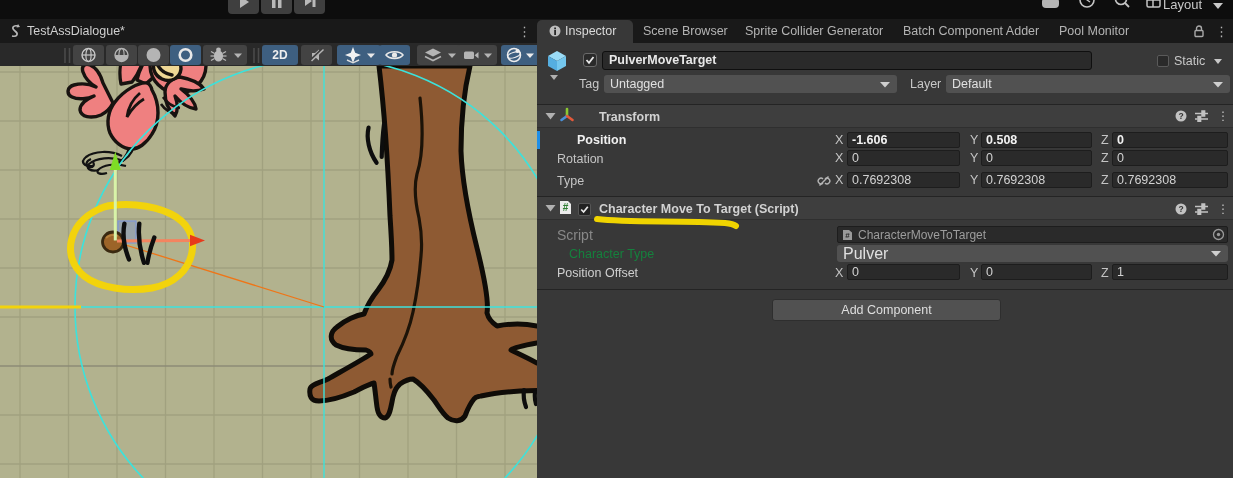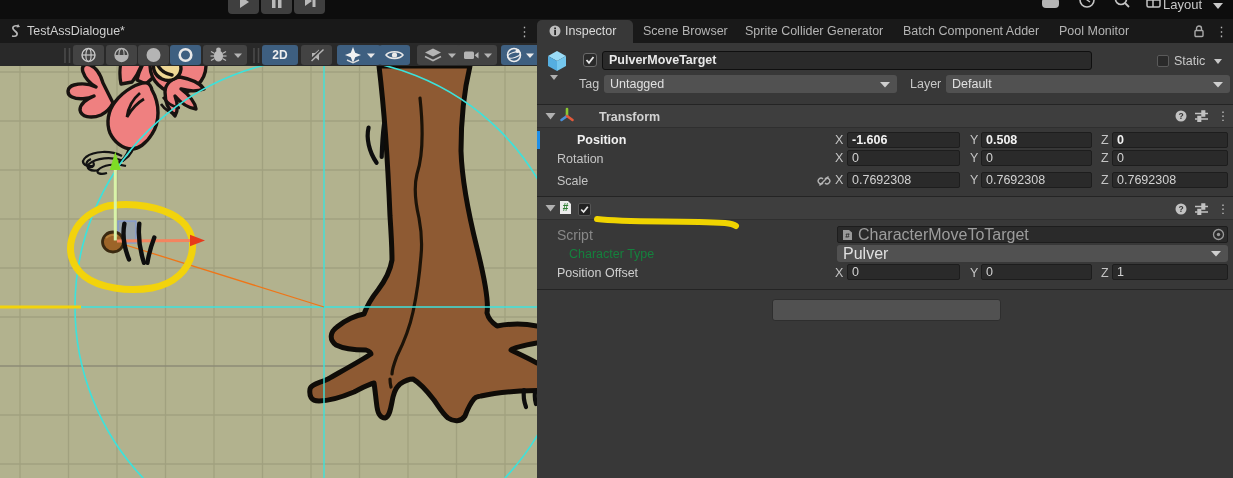--- a/index.html
+++ b/index.html
@@ -312,21 +312,21 @@
         <line x1="0" y1="9" x2="2.5" y2="9"></line>
         <line x1="6" y1="9" x2="13" y2="9"></line>
         <rect x="3" y="6.5" width="2.6" height="5" fill="#c2c2c2"></rect>
       </g>
     </svg>
   <div class="abs" style="left:1217px;top:109px;font-size:12px;color:#c2c2c2;">⋮</div>
 
   <div class="abs" style="left:537px;top:131px;width:3px;height:18px;background:#1f8fe8;"></div>
   <div class="abs" style="left:557px;top:133px;height:14px;line-height:14px;font-size:12.5px;font-weight:bold;color:#f0f0f0;padding-left:20px;">Position</div>
   <div class="abs" style="left:557px;top:152px;height:14px;line-height:14px;font-size:12.5px;color:#c4c4c4;">Rotation</div>
-  <div class="abs" style="left:557px;top:174px;height:14px;line-height:14px;font-size:12.5px;color:#c4c4c4;">Scale</div>
+  <div class="abs" style="left:557px;top:174px;height:14px;line-height:14px;font-size:12.5px;color:#c4c4c4;">Type</div>
   <svg class="abs" style="left:817px;top:175px;width:14px;height:12px" viewBox="0 0 14 12">
       <g fill="none" stroke="#b4b4b4" stroke-width="1.4">
         <path d="M6,4 A2.8,2.8 0 1 0 6,8"></path>
         <path d="M8,4 A2.8,2.8 0 1 1 8,8"></path>
         <line x1="2.5" y1="10.5" x2="11.5" y2="1.5"></line>
       </g>
     </svg>
   <div class="abs" style="left:835px;top:133px;font-size:12.5px;color:#c4c4c4;">X</div>
   <div class="abs" style="left:847px;top:132px;width:113px;height:16px;background:#2a2a2a;border:1px solid #1d1d1d;border-radius:2px;line-height:14px;padding-left:4px;font-size:12.5px;font-weight:bold;color:#f2f2f2;">-1.606</div>
   <div class="abs" style="left:970px;top:133px;font-size:12.5px;color:#c4c4c4;">Y</div>
@@ -352,20 +352,21 @@
       <path d="M0.5,1 L10.5,1 L5.5,7.5 Z" fill="#b0b0b0"></path>
     </svg>
   <svg class="abs" style="left:559px;top:200px;width:13px;height:15px" viewBox="0 0 13 15">
     <path d="M1,1 L9,1 L12,4 L12,14 L1,14 Z" fill="#ececec"></path>
     <text x="6.5" y="11" text-anchor="middle" font-family="Liberation Sans" font-size="10" font-weight="bold" fill="#2e7d32">#</text>
   </svg>
   <div class="abs" style="left:578px;top:203px;width:13px;height:13px;background:#222222;border:1px solid #555;border-radius:2px;"></div>
   <svg class="abs" style="left:579px;top:204px;width:11px;height:11px">
       <path d="M2.2,5.5 L4.6,8 L8.8,2.8" fill="none" stroke="#e8e8e8" stroke-width="1.7"></path>
     </svg>
+  <div class="abs" style="left:599px;top:202px;height:14px;line-height:14px;font-size:12.5px;font-weight:bold;color:#d2d2d2;">Character Move To Target (Script)</div>
   <svg class="abs" style="left:1175px;top:203px;width:12px;height:12px">
       <circle cx="6" cy="6" r="5.5" fill="#c2c2c2"></circle>
       <text x="6" y="8.8" text-anchor="middle" font-family="Liberation Sans" font-size="8.5" font-weight="bold" fill="#333">?</text>
     </svg>
   <svg class="abs" style="left:1195px;top:203px;width:13px;height:12px" viewBox="0 0 13 12">
       <g stroke="#c2c2c2" stroke-width="1.5">
         <line x1="0" y1="3.5" x2="7" y2="3.5"></line>
         <line x1="10" y1="3.5" x2="13" y2="3.5"></line>
         <rect x="7" y="1" width="2.6" height="5" fill="#c2c2c2"></rect>
         <line x1="0" y1="9" x2="2.5" y2="9"></line>
@@ -378,35 +379,36 @@
   <svg class="abs" style="left:590px;top:212px;width:160px;height:22px" viewBox="0 0 160 22">
     <path d="M7,7 C40,11 90,8 135,11 C140,11.5 144,12.5 146,14" fill="none" stroke="#f0d400" stroke-width="6" stroke-linecap="round"></path>
   </svg>
 
   <div class="abs" style="left:557px;top:228px;height:14px;line-height:14px;font-size:14px;color:#888888;">Script</div>
   <div class="abs" style="left:837px;top:226px;width:391px;height:17px;background:#2a2a2a;border:1px solid #1d1d1d;border-radius:2px;"></div>
   <svg class="abs" style="left:842px;top:229px;width:11px;height:12px" viewBox="0 0 11 12">
       <path d="M1,1 L7,1 L10,3.5 L10,11 L1,11 Z" fill="#9a9a9a"></path>
       <text x="5.5" y="9" text-anchor="middle" font-family="Liberation Sans" font-size="8" font-weight="bold" fill="#2a2a2a">#</text>
     </svg>
-  <div class="abs" style="left:858px;top:228px;height:14px;line-height:14px;font-size:16px;color:#9d9d9d;">CharacterMoveToTarget</div>
+  <div class="abs" style="left:858px;top:228px;height:14px;line-height:14px;font-size:12px;color:#9d9d9d;">CharacterMoveToTarget</div>
   <svg class="abs" style="left:1212px;top:228px;width:13px;height:13px">
       <circle cx="6.5" cy="6.5" r="5" fill="none" stroke="#9a9a9a" stroke-width="1.3"></circle>
       <circle cx="6.5" cy="6.5" r="1.7" fill="#9a9a9a"></circle>
     </svg>
   <div class="abs" style="left:557px;top:247px;height:14px;line-height:14px;font-size:12.5px;color:#15803d;margin-left:12px;">Character Type</div>
   <div class="abs" style="left:837px;top:245px;width:391px;height:17px;background:#515151;border-radius:3px;"></div>
   <div class="abs" style="left:843px;top:246px;height:16px;line-height:16px;font-size:16px;color:#e0e0e0;">Pulver</div>
   <svg class="abs" style="left:1210px;top:250px;width:12px;height:7px">
       <path d="M1,1 L11,1 L6,6.5 Z" fill="#cfcfcf"></path>
     </svg>
   <div class="abs" style="left:557px;top:266px;height:14px;line-height:14px;font-size:12.5px;color:#cfcfcf;">Position Offset</div>
   <div class="abs" style="left:835px;top:266px;font-size:12.5px;color:#c4c4c4;">X</div>
   <div class="abs" style="left:847px;top:264px;width:113px;height:16px;background:#2a2a2a;border:1px solid #1d1d1d;border-radius:2px;line-height:14px;padding-left:4px;font-size:12.5px;color:#d2d2d2;">0</div>
   <div class="abs" style="left:970px;top:266px;font-size:12.5px;color:#c4c4c4;">Y</div>
   <div class="abs" style="left:981px;top:264px;width:111px;height:16px;background:#2a2a2a;border:1px solid #1d1d1d;border-radius:2px;line-height:14px;padding-left:4px;font-size:12.5px;color:#d2d2d2;">0</div>
   <div class="abs" style="left:1101px;top:266px;font-size:12.5px;color:#c4c4c4;">Z</div>
   <div class="abs" style="left:1112px;top:264px;width:116px;height:16px;background:#2a2a2a;border:1px solid #1d1d1d;border-radius:2px;line-height:14px;padding-left:4px;font-size:12.5px;color:#d2d2d2;">1</div>
 
   <div class="abs" style="left:537px;top:289px;width:696px;height:1px;background:#242424;"></div>
   <div class="abs" style="left:772px;top:299px;width:229px;height:22px;background:#515151;border:1px solid #2e2e2e;border-radius:3px;"></div>
+  <div class="abs" style="left:772px;top:299px;width:229px;height:22px;line-height:22px;text-align:center;font-size:12.5px;color:#dfdfdf;">Add Component</div>
 
 </div>
 
 </body></html>

